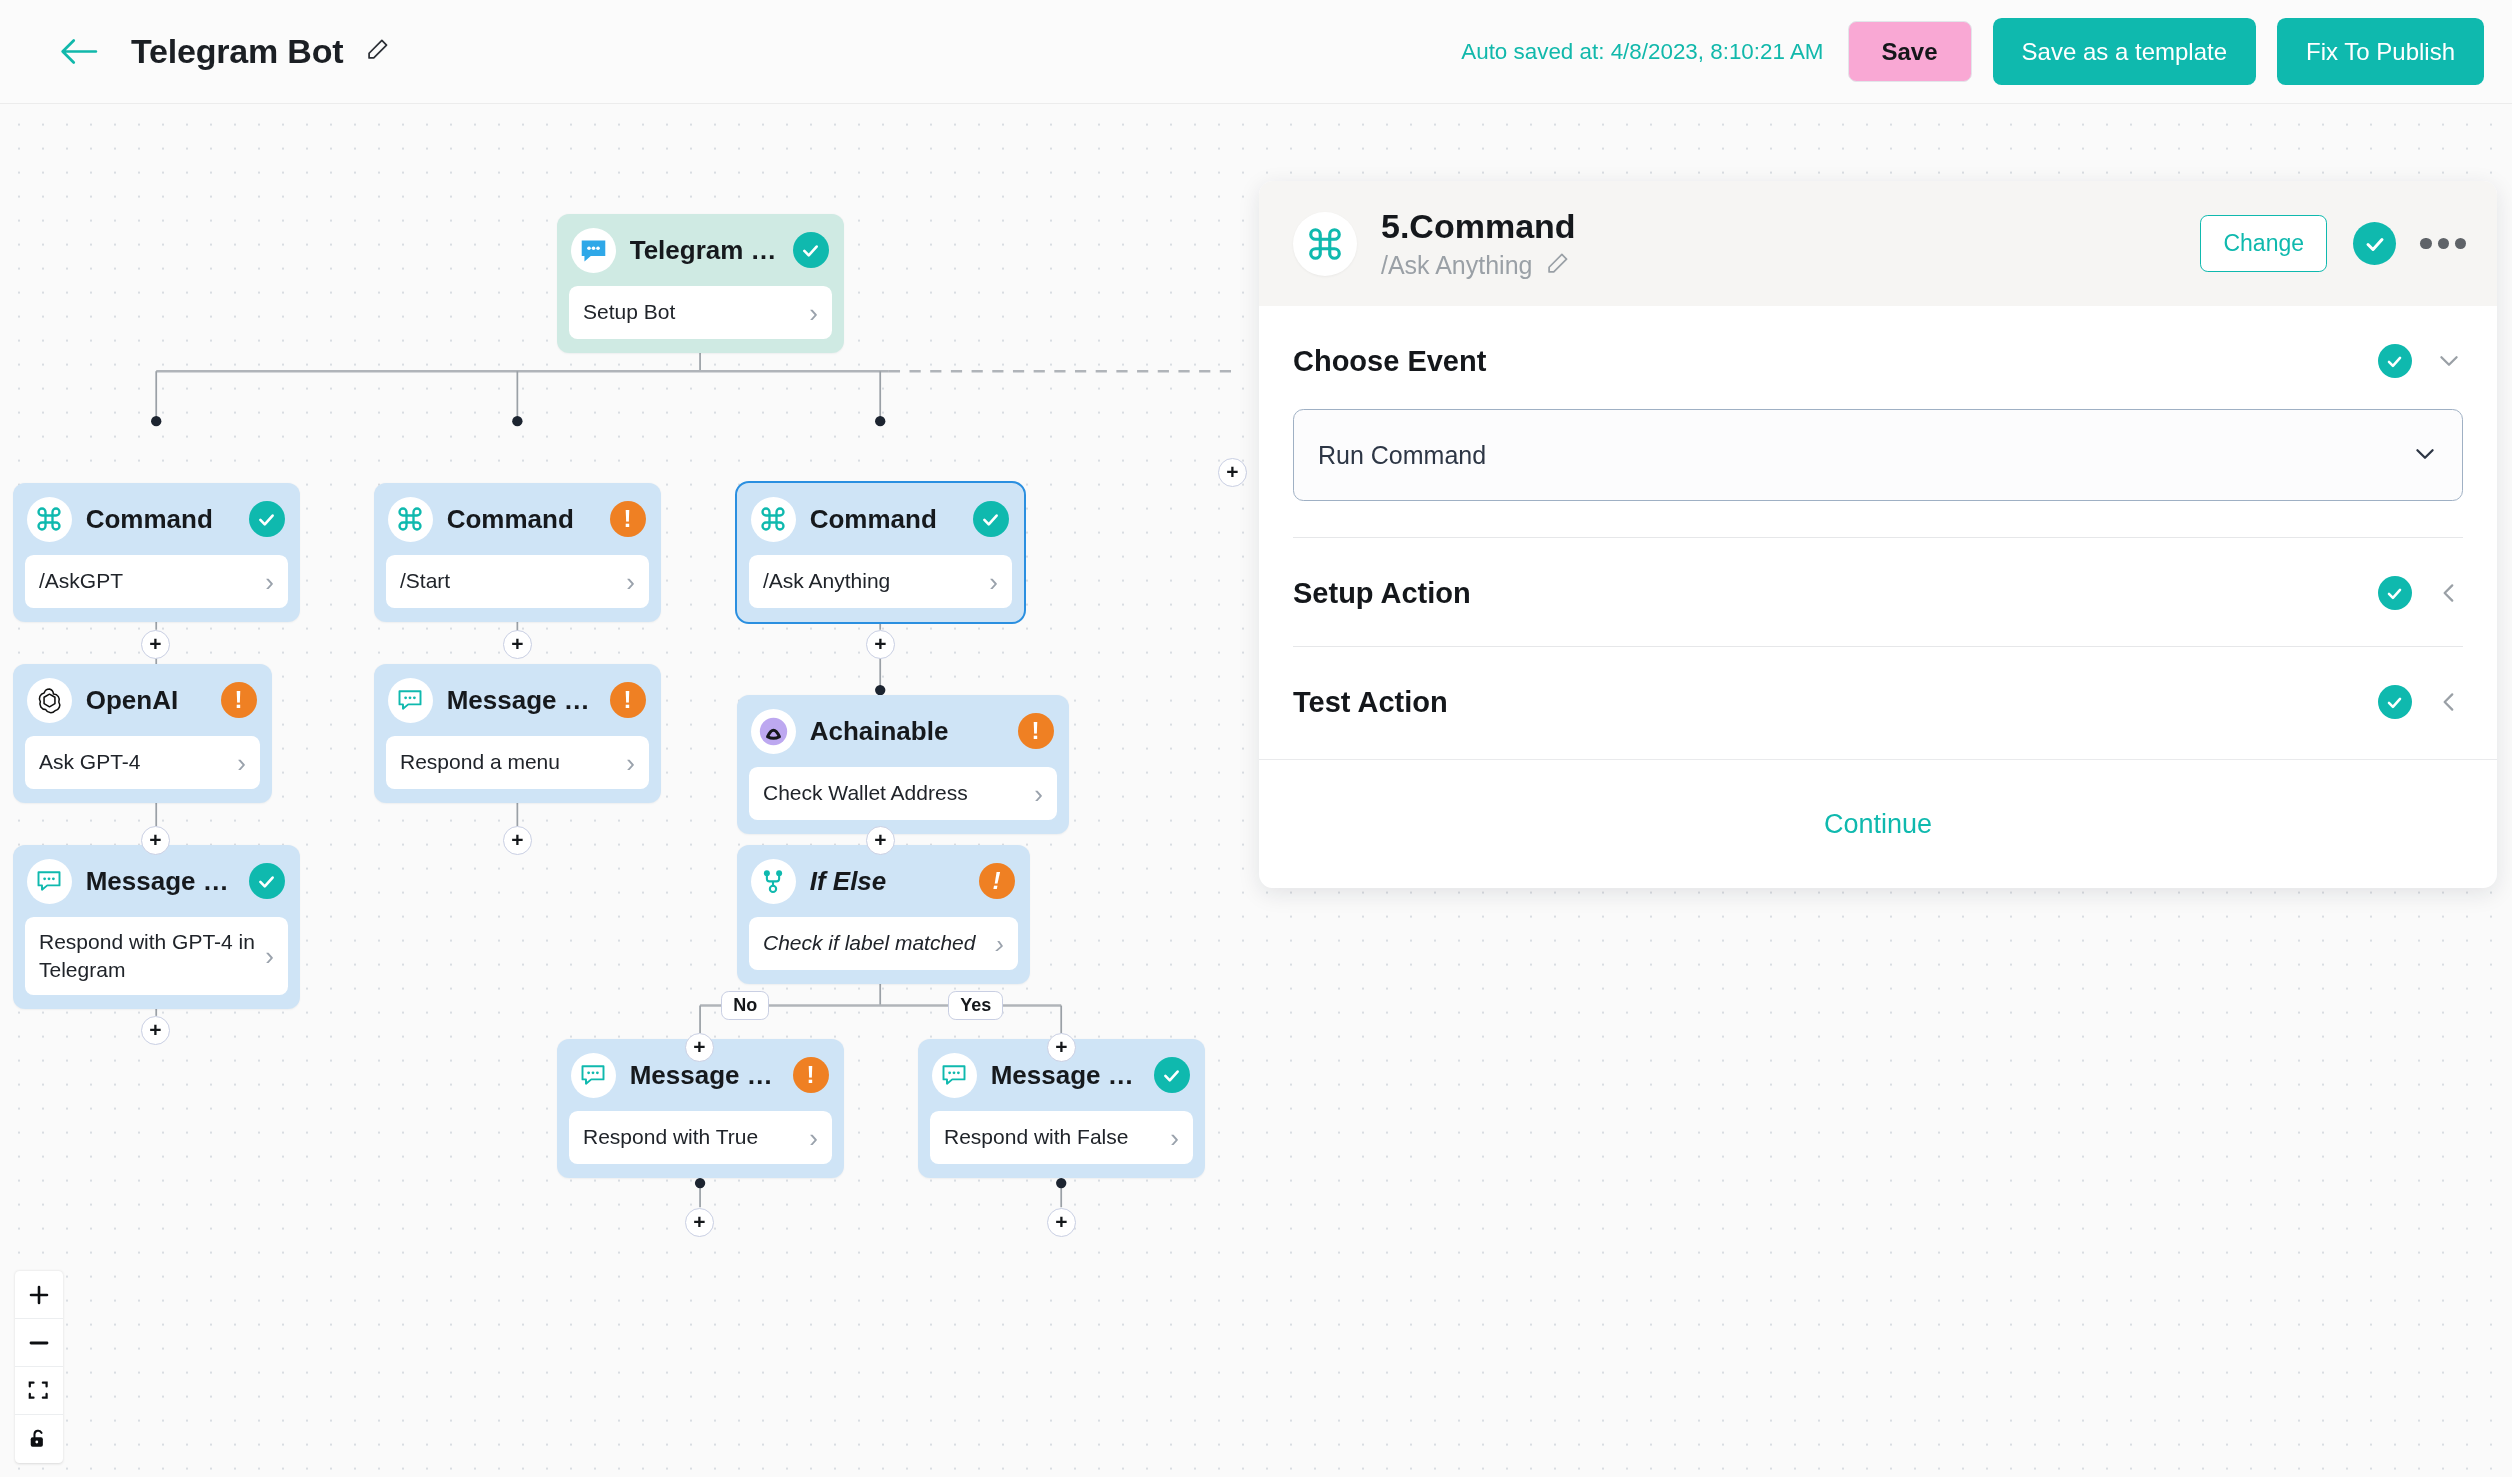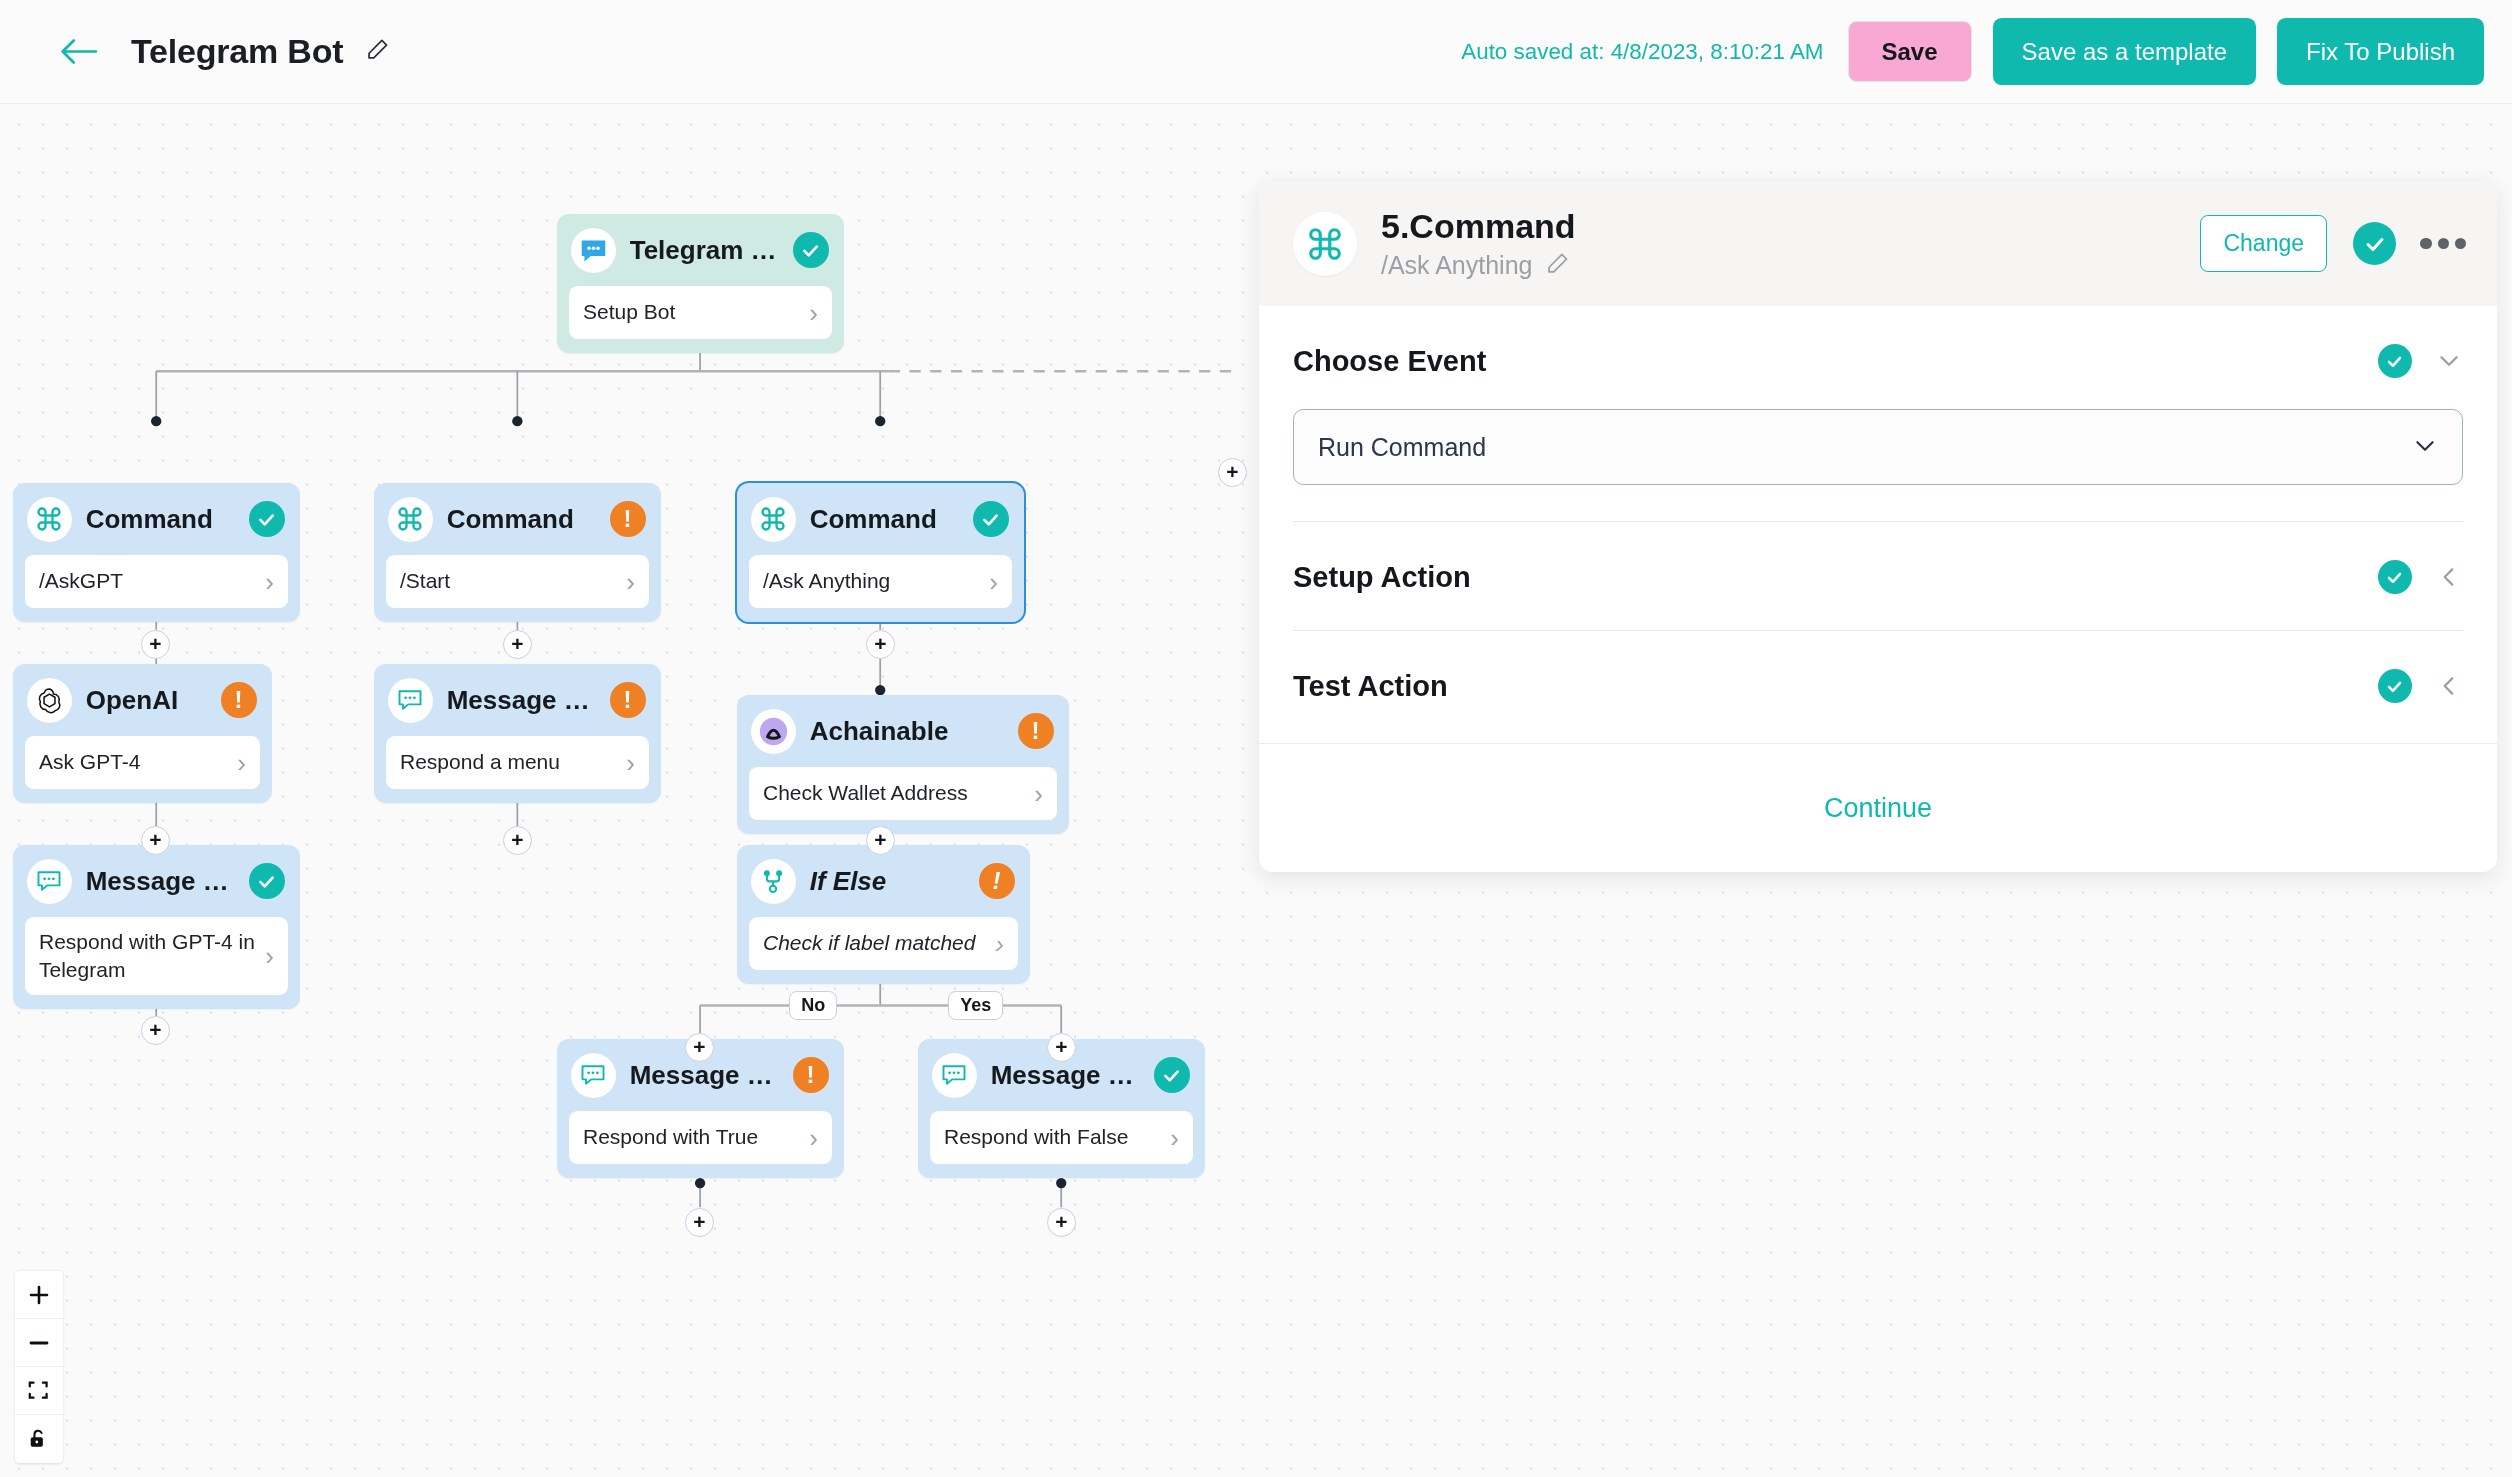--- a/index.html
+++ b/index.html
@@ -156,21 +156,21 @@
   .panel-body{ padding:0 34px; background:#fff;}
   .sect{ padding:38px 0 0 0; }
   .sect-row{ display:flex; align-items:center; }
   .sect-title{ font-size:29px; font-weight:700; color:#14171b; flex:1 1 auto;}
   .sect-check{
     width:34px;height:34px;border-radius:50%;background:#0fb9ae;
     display:flex;align-items:center;justify-content:center; flex:0 0 34px;
   }
   .sect-caret{ margin-left:22.4px; width:29px; color:#9aa0a6; display:flex; justify-content:center; cursor:pointer;}
   .select{
-    margin-top:31px; height:76px; border:1.3px solid #9fb0c4; border-radius:10.3px;
+    margin-top:31px; height:92px; border:1.3px solid #9fb0c4; border-radius:10.3px;
     background:#fcfcfd; display:flex; align-items:center; padding:0 24px; cursor:pointer;
   }
   .select .v{ font-size:25px; color:#2d3645; flex:1 1 auto;}
   .divider{ height:0.9px; background:#e6e7e9; margin-top:36px;}
   .sect.nodiv{ }
   .panel-foot{
     border-top:0.9px solid #e9eaec; margin-top:40px;
     height:129px; display:flex; align-items:center; justify-content:center;
   }
   .continue{ color:#0fb9ae; font-size:27px; cursor:pointer;}
@@ -515,21 +515,21 @@
   <div class="plus" style="left:1047px; top:929px;">
       <span>+</span>
     </div>
   <div class="plus" style="left:685px;  top:1104px;">
       <span>+</span>
     </div>
   <div class="plus" style="left:1047px; top:1104px;">
       <span>+</span>
     </div>
 
-  <div class="edge-label" style="left:789px; top:887px;">No</div>
+  <div class="edge-label" style="left:721px; top:887px;">No</div>
   <div class="edge-label" style="left:948px; top:887px;">Yes</div>
 
   <div class="zoom-ctl">
     <div>
       <svg width="24" height="24" viewBox="0 0 24 24">
           <path d="M12 4v16M4 12h16" stroke="#0d0f12" stroke-width="2.6" stroke-linecap="round"></path>
         </svg>
     </div>
     <div>
       <svg width="24" height="24" viewBox="0 0 24 24">

